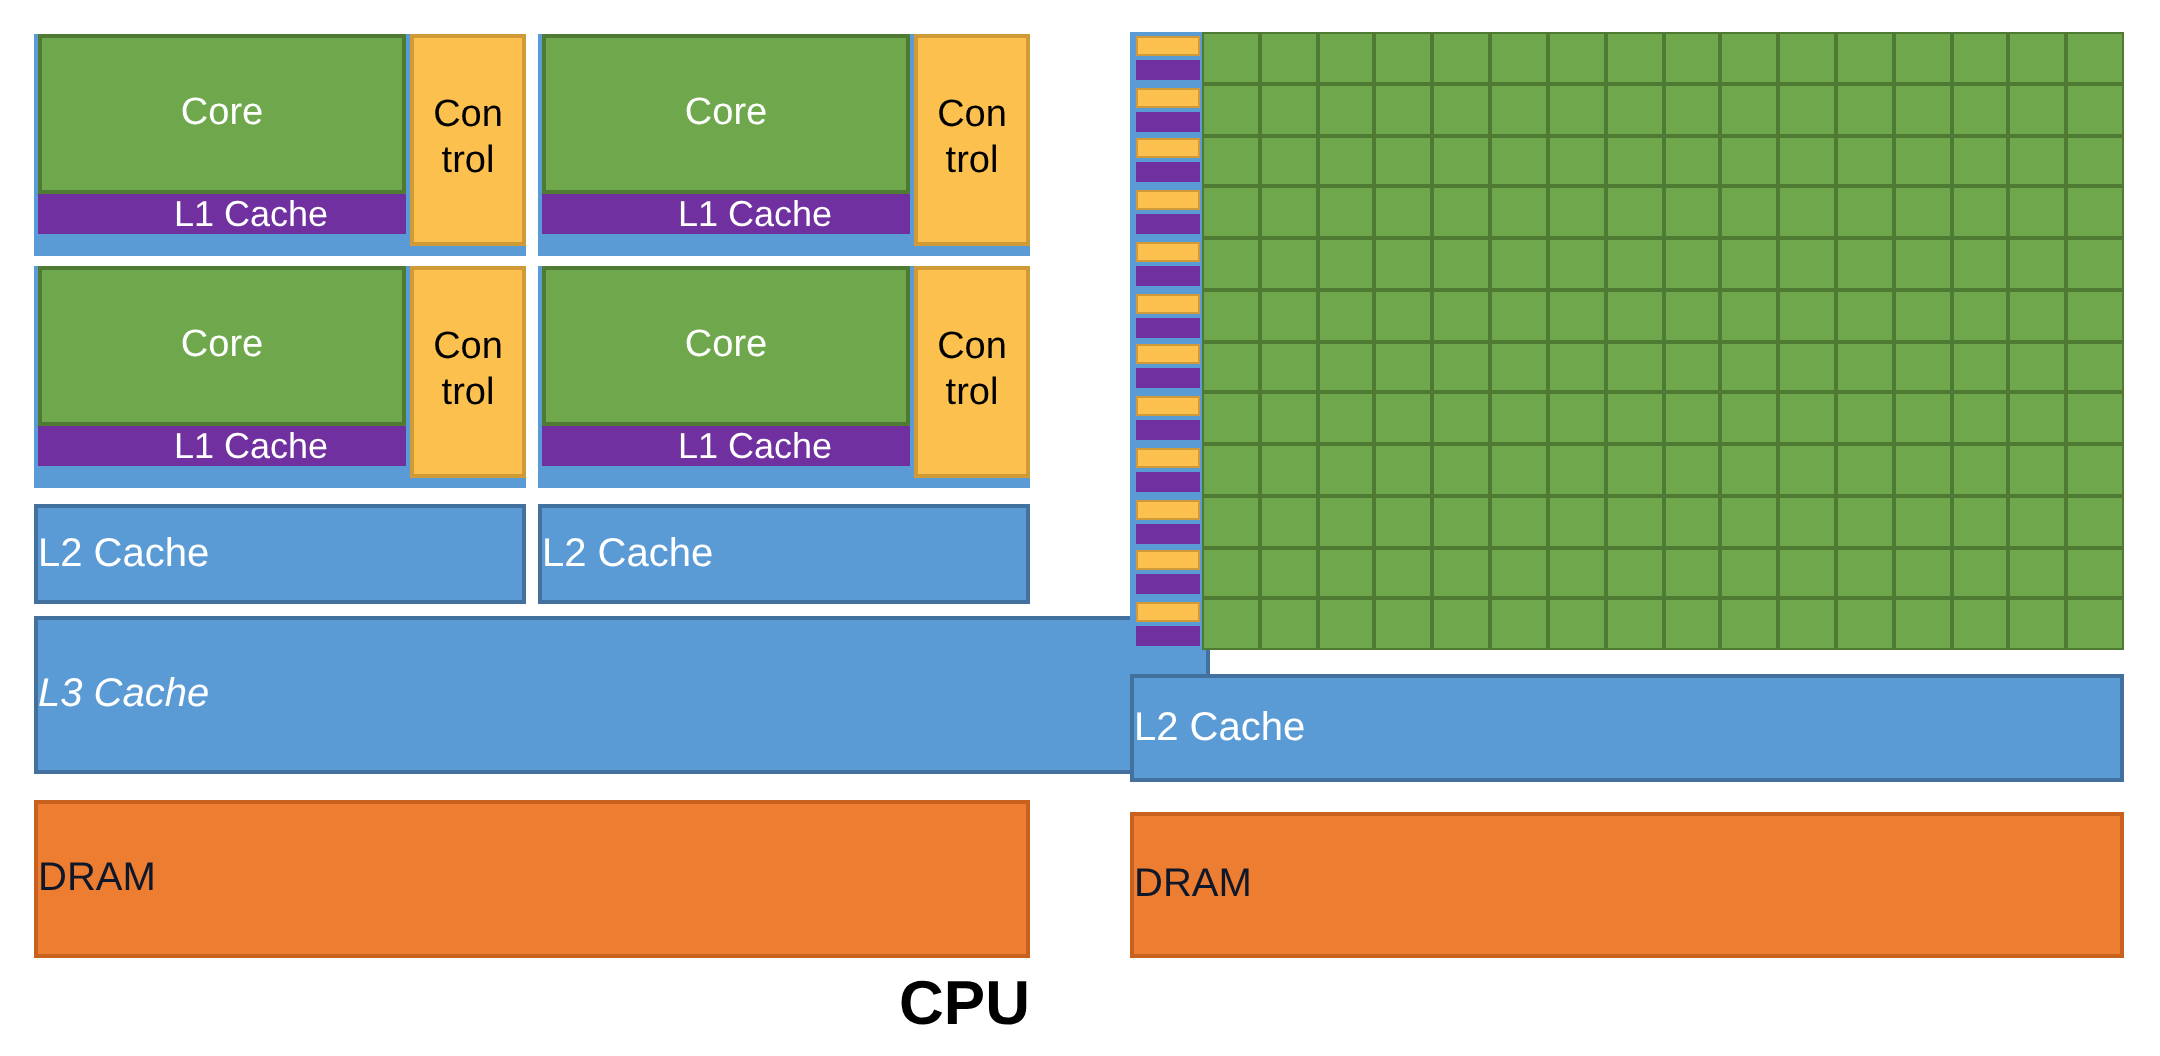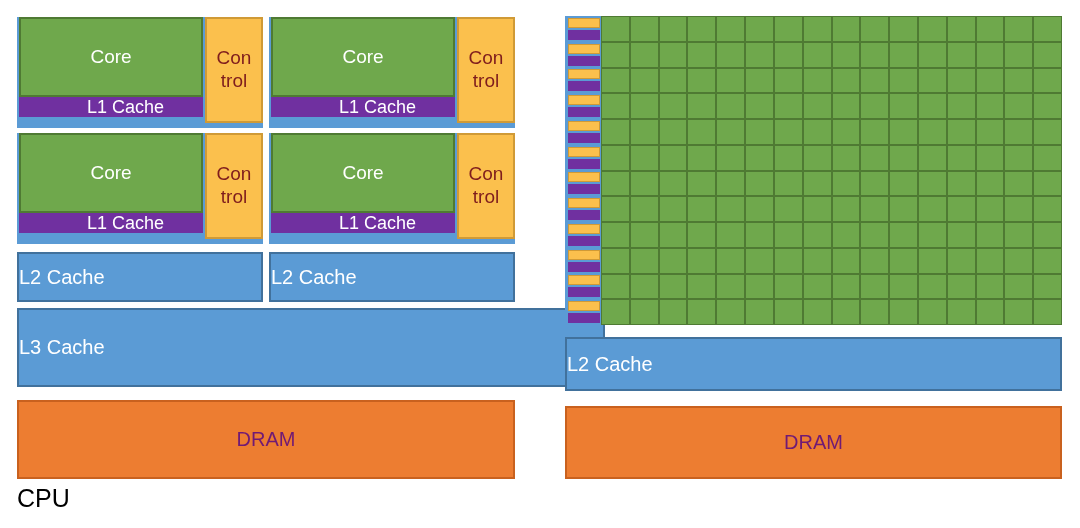--- a/index.html
+++ b/index.html
@@ -35,42 +35,42 @@
     background:#7030a0;
     display:flex; align-items:center; justify-content:center;
     color:#ffffff; font-size:18px;padding-left:29px;
   }
   .control-col {
     width:58px; height:106px;
     margin-left:2px;
     background:#fbc04d;
     border:2px solid #d09a36;
     display:flex; flex-direction:column; align-items:center; justify-content:center;
-    color:#7f1d1d; font-size:19px; line-height:1.2; text-align:center;
+    color:#000000; font-size:19px; line-height:1.2; text-align:center;
   }
   .l2-row { display:flex; gap:6px; margin-top:8px; }
   .cache-block {
     background:#5b9bd5;
     border:2px solid #41719c;
     display:flex; align-items:center; justify-content:flex-start;
     color:#ffffff; font-size:20px;
   }
   .l2-cpu { width:246px; height:50px; }
-  .l3-cpu { width:588px; height:79px; margin-top:6px; }
+  .l3-cpu { width:588px; height:79px; margin-top:6px;font-style:italic; }
   .dram-block {
     background:#ed7d31;
     border:2px solid #c9611e;
-    display:flex; align-items:center; justify-content:center;
-    color:#701a75; font-size:20px;
+    display:flex; align-items:center; 
+    color:#0f172a; font-size:20px;
   }
   .dram-cpu { width:498px; height:79px; margin-top:13px; }
   .caption {
     position:absolute; top:484px;
-    text-align:left;
-    font-size:25px; font-weight:400; color:#000000;
+    text-align:right;
+    font-size:31px; font-weight:700; color:#000000;
   }
   .caption-cpu { left:17px; width:498px; }
   .caption-gpu { left:565px; width:497px; }
 
   
   .gpu-panel { position:absolute; left:565px; top:16px; width:497px; }
   .gpu-grid {
     width:497px; height:309px;
     display:grid;
     grid-auto-rows:1fr;

